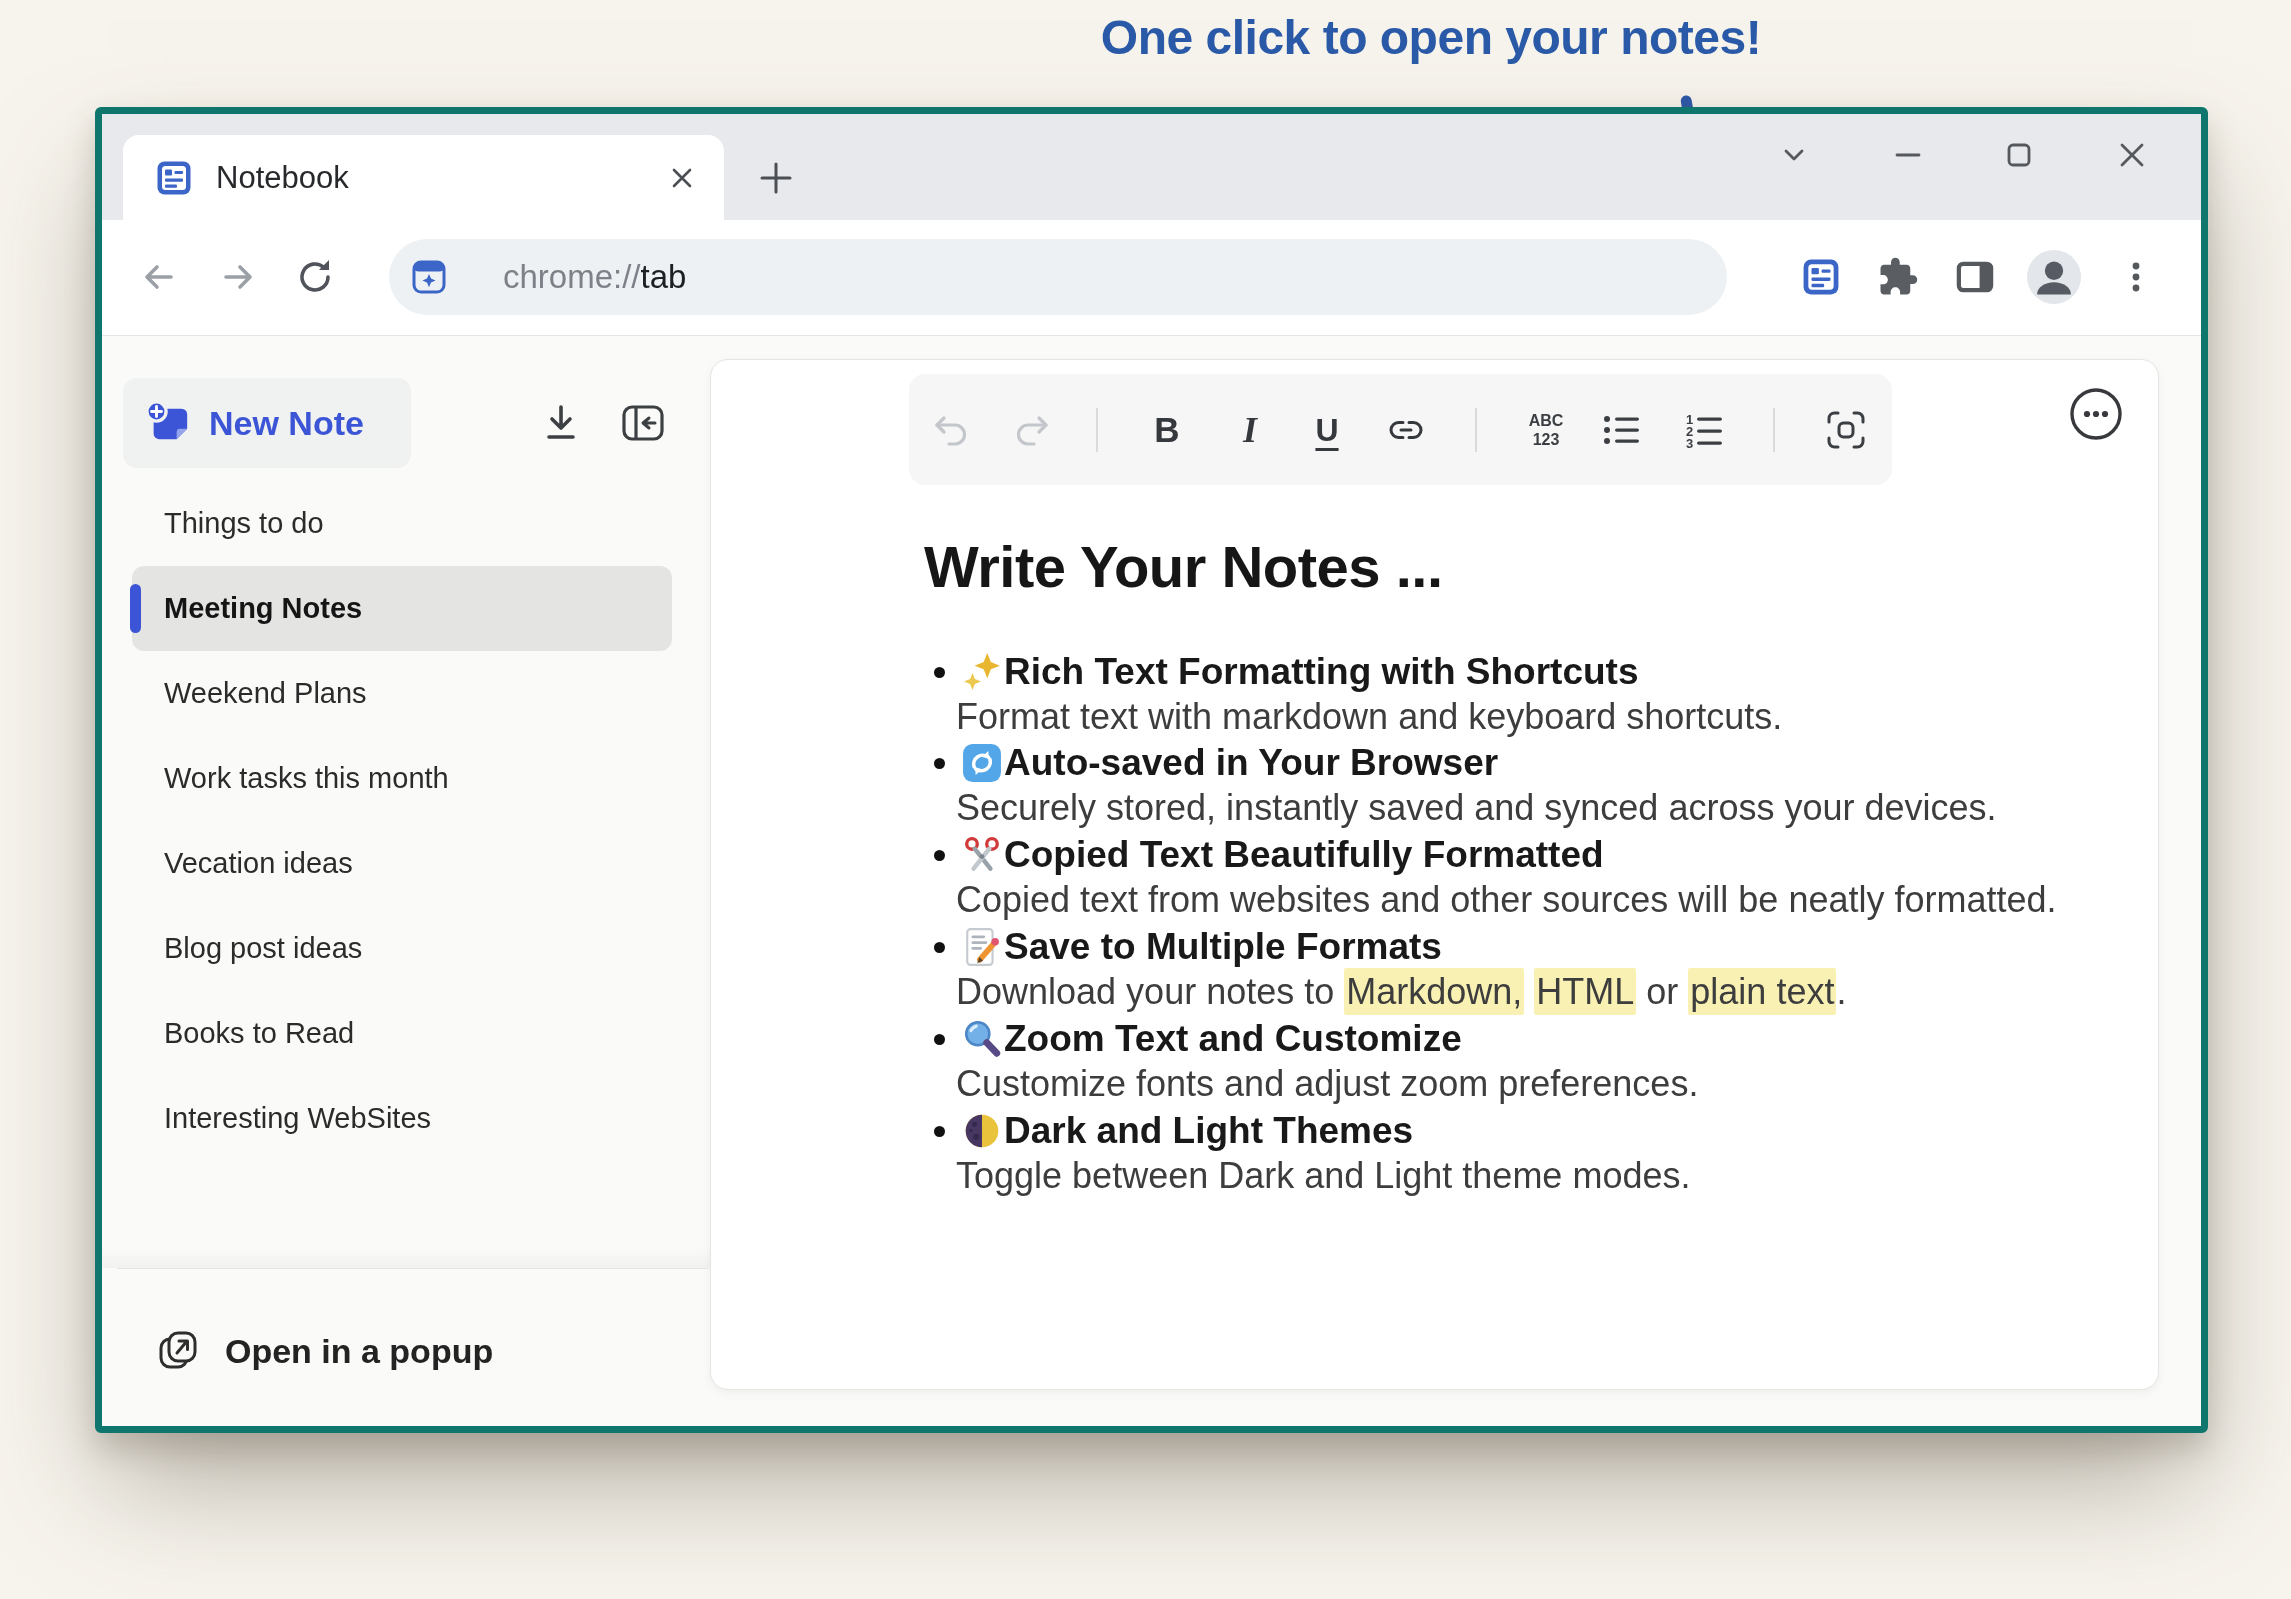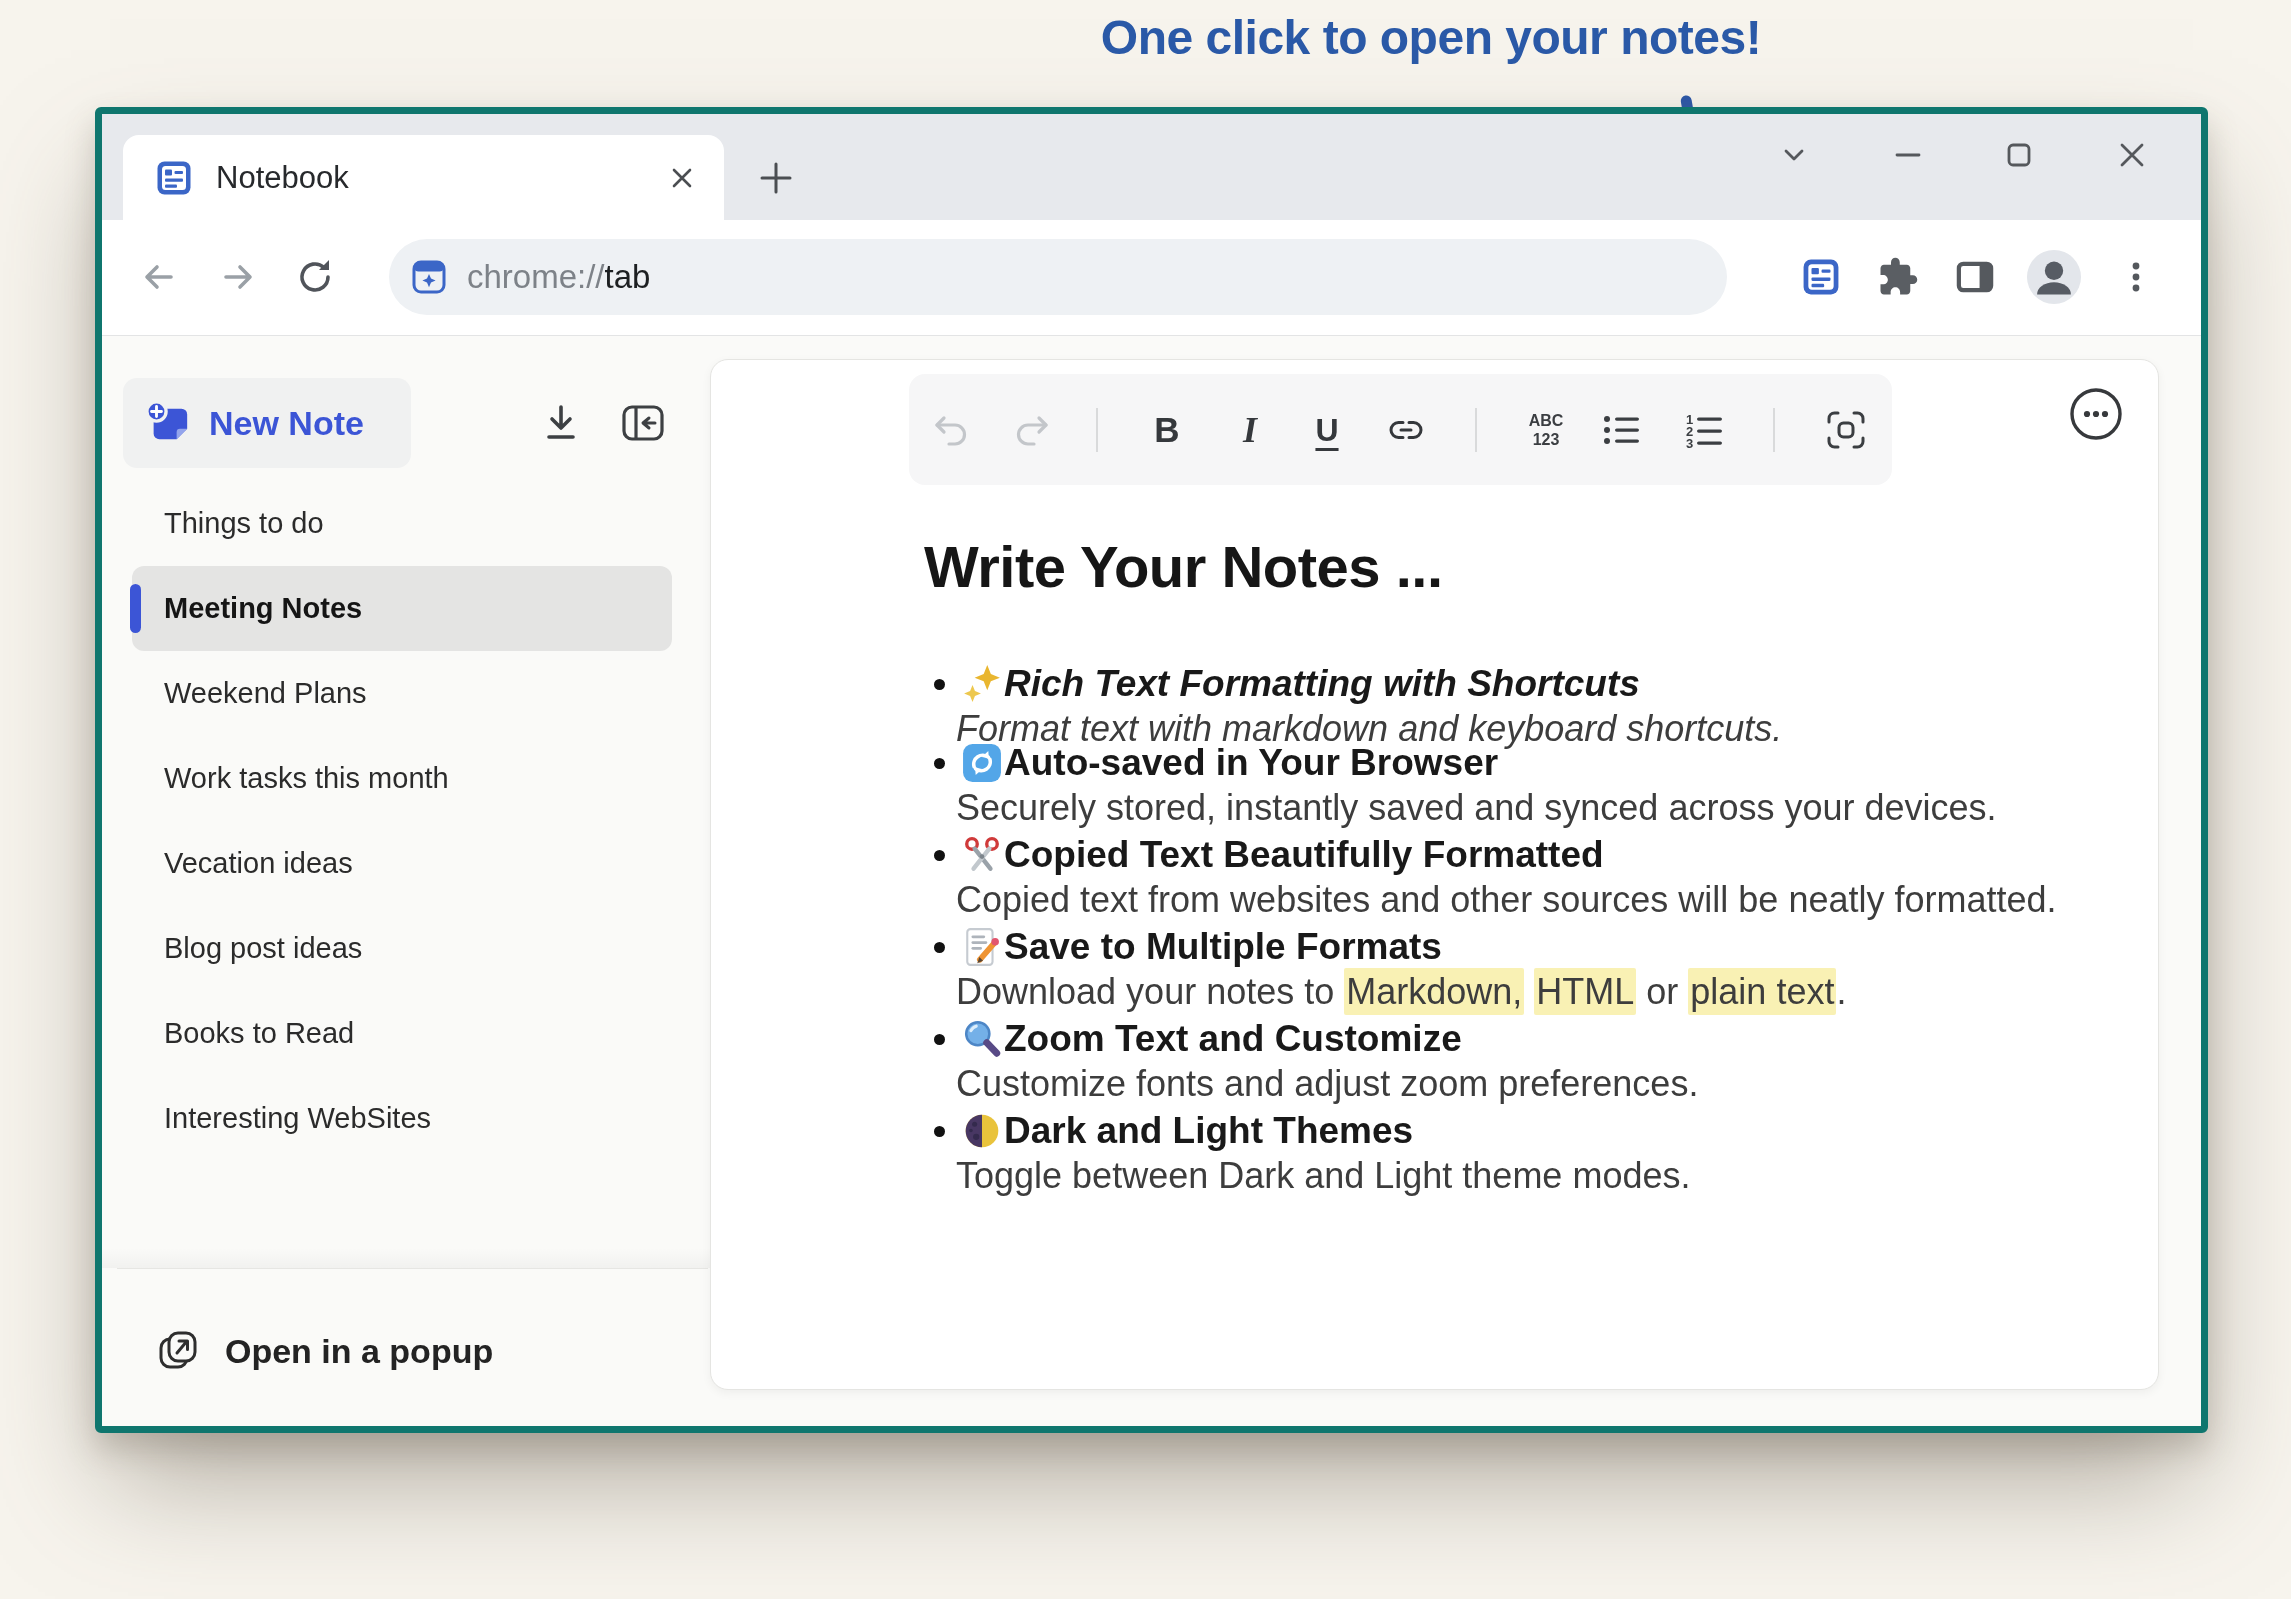--- a/index.html
+++ b/index.html
@@ -27,21 +27,21 @@
   .newtab-btn{position:absolute;left:646px;top:36px;width:56px;height:56px;display:flex;
     align-items:center;justify-content:center;}
   .winctl{position:absolute;top:21px;width:40px;height:40px;display:flex;align-items:center;justify-content:center;}
   .wc-restore-down{left:1672px;} .wc-min{left:1786px;} .wc-max{left:1897px;} .wc-close{left:2010px;}
 
   
   .chrome-toolbar{position:absolute;left:0;top:106px;right:0;height:114px;background:#fff;}
   .nav-btn{position:absolute;top:29px;width:56px;height:56px;display:flex;align-items:center;justify-content:center;border-radius:50%;}
   .nav-back{left:28px;} .nav-fwd{left:109px;} .nav-reload{left:185px;}
   .omnibox{position:absolute;left:287px;top:19px;width:1338px;height:76px;border-radius:38px;
-    background:#eef1f4;display:flex;align-items:center;}
+    background:#eef1f4;display:flex;align-items:center;gap:36px;}
   .omni-icon{margin-left:22px;width:36px;height:36px;flex:0 0 auto;}
   .omni-text{margin-left:20px;font-size:33px;color:#1d2022;}
   .omni-text .proto{color:#7d8288;}
   .tb-icon{position:absolute;top:29px;width:56px;height:56px;display:flex;align-items:center;justify-content:center;border-radius:50%;}
   .tb-notebook{left:1691px;} .tb-puzzle{left:1768px;} .tb-panel{left:1845px;}
   .tb-avatar{left:1924px;} .tb-kebab{left:2006px;}
 
   
   .content{position:absolute;left:0;top:221px;right:0;bottom:0;background:#fafaf8;
     border-top:1px solid #e3e4e5;display:flex;}
@@ -77,21 +77,21 @@
   .ti-bold{left:230px;} .ti-italic{left:313px;} .ti-underline{left:390px;} .ti-link{left:469px;}
   .ti-spell{left:609px;} .ti-ul{left:684px;} .ti-ol{left:767px;} .ti-focus{left:909px;}
   .glyph-b{font-size:35px;font-weight:800;color:#35383c;}
   .glyph-i{font-family:"Liberation Serif","DejaVu Serif",serif;font-style:italic;font-weight:700;font-size:36px;color:#35383c;}
   .glyph-u{font-size:32px;font-weight:600;color:#35383c;text-decoration:underline;text-underline-offset:7px;text-decoration-thickness:3px;}
   .more-btn{position:absolute;left:1357px;top:26px;width:56px;height:56px;display:flex;align-items:center;justify-content:center;}
 
   .note-heading{position:absolute;left:213px;top:173px;font-size:58px;font-weight:800;
     letter-spacing:-0.5px;color:#161616;white-space:nowrap;}
   .bullet{position:absolute;left:221px;right:50px;height:94px;}
-  .b0{top:300px;font-style:italic;} .b1{top:379px;} .b2{top:471px;} .b3{top:563px;} .b4{top:655px;} .b5{top:747px;}
+  .b0{top:288px;} .b1{top:379px;} .b2{top:471px;} .b3{top:563px;} .b4{top:655px;} .b5{top:747px;}
   .bullet .dot{position:absolute;left:2px;top:19px;width:11px;height:11px;border-radius:50%;background:#111;}
   .bullet .emoji{position:absolute;left:30px;top:4px;width:40px;height:40px;}
   .bullet .btitle{position:absolute;left:72px;top:0;font-size:37px;font-weight:700;color:#191919;white-space:nowrap;line-height:48px;}
   .bullet .bdesc{position:absolute;left:24px;top:47px;font-size:36px;color:#3d3d3d;white-space:nowrap;line-height:44px;}
   .hl{background:#f9f1b4;padding:3px 2px;border-radius:2px;}
 </style>
 </head>
 <body>
 
 <div class="headline">One click to open your notes!</div>

